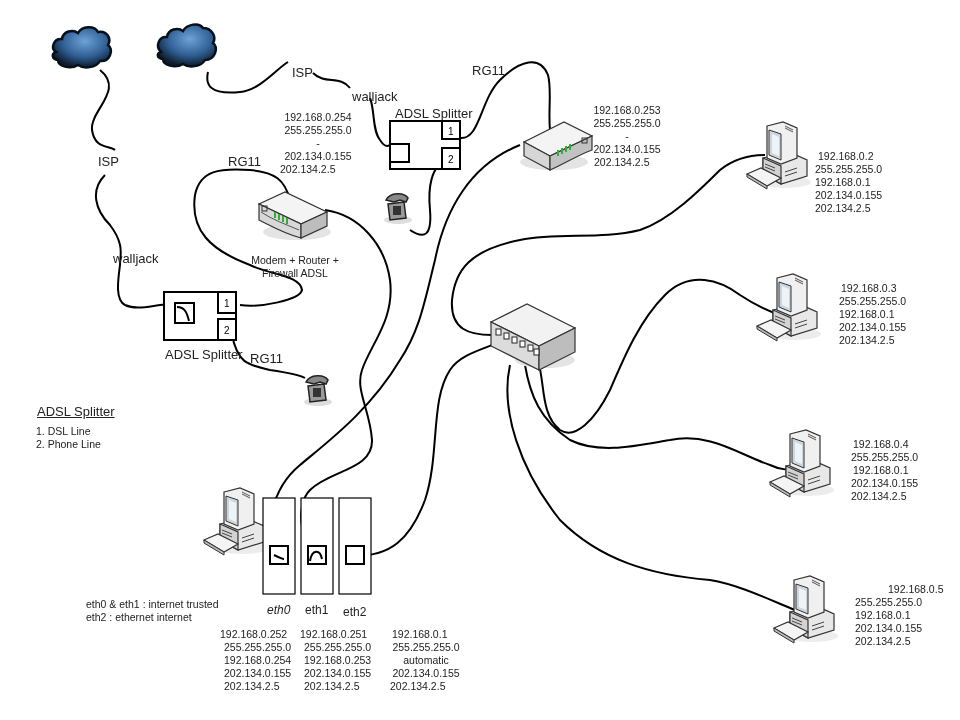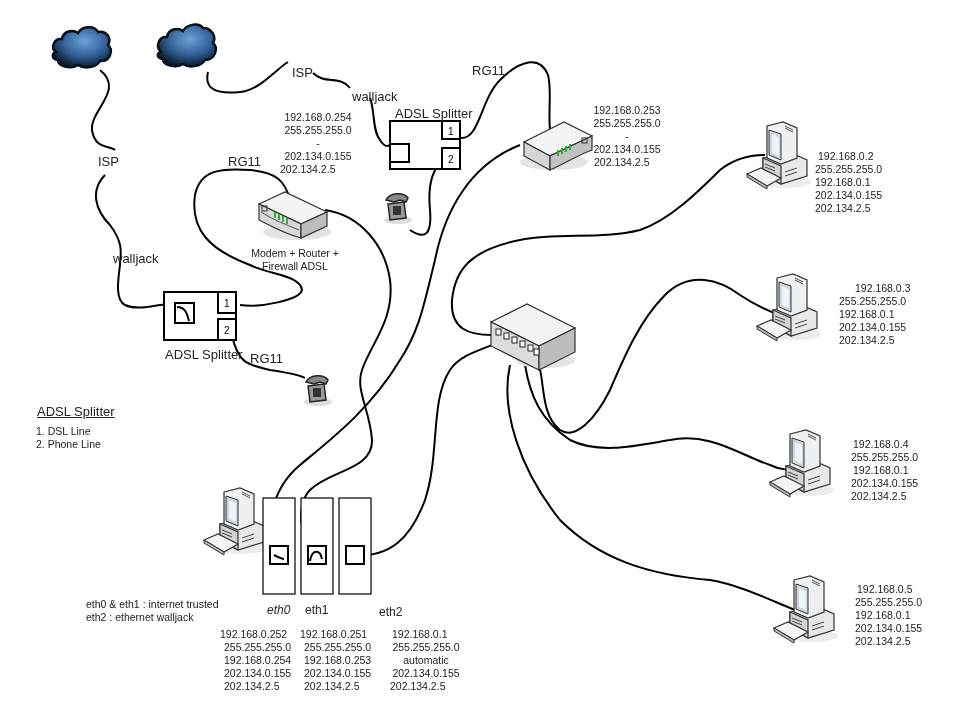--- a/index.html
+++ b/index.html
@@ -120,21 +120,21 @@
   <path d="M46,34 L72,22 L72,36 L46,48 Z" fill="#bdbdbd" stroke="#333" stroke-width="1.2"></path>
   <path d="M6,22 C18,30 30,34 44,40" fill="none" stroke="#555" stroke-width="1"></path>
   <g stroke="#2fae3a" stroke-width="2">
       <line x1="20" y1="22" x2="20" y2="28"></line>
       <line x1="24" y1="24" x2="24" y2="30"></line>
       <line x1="28" y1="26" x2="28" y2="32"></line>
       <line x1="32" y1="28" x2="32" y2="34"></line>
     </g>
   <rect x="7" y="16" width="5" height="5" fill="none" stroke="#333"></rect>
 </svg>
-<div class="ipblock center" style="left:230px;top:247px;width:130px;">
+<div class="ipblock center" style="left:230px;top:254px;width:130px;">
   <div>Modem + Router +</div>
   <div>Firewall ADSL</div>
 </div>
 <div class="ipblock center" style="left:280px;top:111px;width:76px;">
   <div>192.168.0.254</div>
   <div>255.255.255.0</div>
   <div>-</div>
   <div>202.134.0.155</div>
   <div style="text-align:left;">202.134.2.5</div>
 </div>
@@ -217,35 +217,35 @@
 </svg>
 
 <div class="ipblock" style="left:815px;top:122px;">
   <div style="padding-left:3px;margin-top:28px;">192.168.0.2</div>
   <div>255.255.255.0</div>
   <div>192.168.0.1</div>
   <div>202.134.0.155</div>
   <div>202.134.2.5</div>
 </div>
 <div class="ipblock" style="left:839px;top:282px;">
-  <div style="padding-left:2px;margin-left:14px;">192.168.0.3</div>
+  <div style="padding-left:2px;">192.168.0.3</div>
   <div>255.255.255.0</div>
   <div>192.168.0.1</div>
   <div>202.134.0.155</div>
   <div>202.134.2.5</div>
 </div>
 <div class="ipblock" style="left:851px;top:438px;">
   <div style="padding-left:2px;">192.168.0.4</div>
   <div>255.255.255.0</div>
   <div style="padding-left:2px;">192.168.0.1</div>
   <div>202.134.0.155</div>
   <div>202.134.2.5</div>
 </div>
 <div class="ipblock" style="left:855px;top:583px;">
-  <div style="padding-left:2px;">192.168.0.5</div>
+  <div style="padding-left:2px;margin-left:31px;">192.168.0.5</div>
   <div>255.255.255.0</div>
   <div>192.168.0.1</div>
   <div>202.134.0.155</div>
   <div>202.134.2.5</div>
 </div>
 
 <div class="lbl legend-title" style="left:37px;top:405px;">ADSL Splitter</div>
 <div class="ipblock" style="left:20px;top:425px;margin-left:16px;">
   <div>1. DSL Line</div>
   <div>2. Phone Line</div>
@@ -256,25 +256,25 @@
   <rect x="39" y="1" width="32" height="96" fill="#fff" stroke="#000" stroke-width="1.2"></rect>
   <rect x="77" y="1" width="32" height="96" fill="#fff" stroke="#000" stroke-width="1.2"></rect>
   <rect x="8" y="49" width="18" height="18" fill="#fff" stroke="#000" stroke-width="2"></rect>
   <rect x="46" y="49" width="18" height="18" fill="#fff" stroke="#000" stroke-width="2"></rect>
   <rect x="84" y="49" width="18" height="18" fill="#fff" stroke="#000" stroke-width="2"></rect>
   <path d="M48,64 C50,52 58,52 60,62" fill="none" stroke="#000" stroke-width="2"></path>
   <path d="M12,58 C16,60 20,62 22,62" fill="none" stroke="#000" stroke-width="2"></path>
 </svg>
 <div class="lbl" style="left:267px;top:604px;font-size:12px;font-style:italic;">eth0</div>
 <div class="lbl" style="left:305px;top:604px;font-size:12px;">eth1</div>
-<div class="lbl" style="left:343px;top:606px;font-size:12px;margin-left:36px;">eth2</div>
+<div class="lbl" style="left:343px;top:606px;font-size:12px;">eth2</div>
 
 <div class="ipblock" style="left:86px;top:598px;text-align:left;width:138px;">
   <div>eth0 &amp; eth1 : internet trusted</div>
-  <div>eth2 : ethernet walljack</div>
+  <div>eth2 : ethernet internet</div>
 </div>
 
 <div class="ipblock" style="left:220px;top:628px;">
   <div>192.168.0.252</div>
   <div style="padding-left:4px;">255.255.255.0</div>
   <div style="padding-left:4px;">192.168.0.254</div>
   <div style="padding-left:4px;">202.134.0.155</div>
   <div style="padding-left:4px;">202.134.2.5</div>
 </div>
 <div class="ipblock" style="left:300px;top:628px;">

